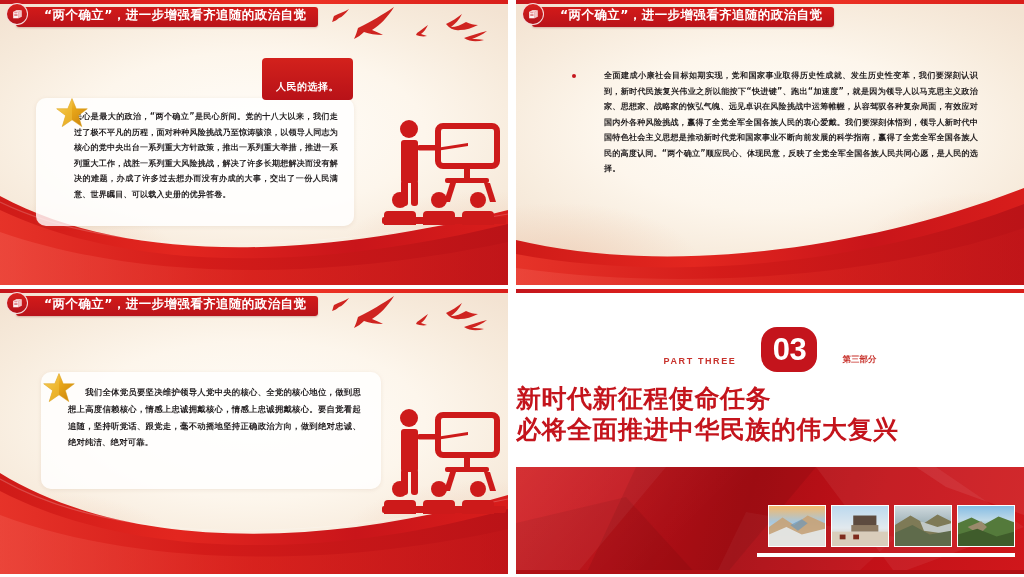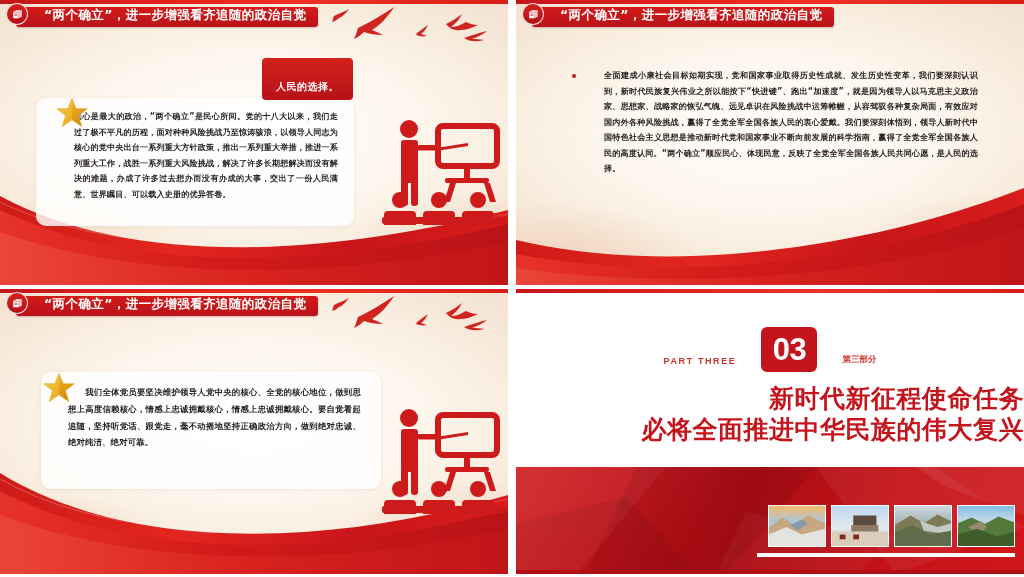--- a/index.html
+++ b/index.html
@@ -147,36 +147,36 @@
   }
   .sec-part-en{
     color:#c8322c; font-size:9px; font-weight:bold;
     letter-spacing:1.6px;
     padding-bottom:6px; padding-right:10px;
     font-family:"Liberation Sans",sans-serif;
   }
   .sec-num-box{
     width:56px; height:45px;
     background:#c4141c;
-    border-radius:6px;
+    border-radius:16px;
     display:flex; align-items:center; justify-content:center;
   }
   .sec-num{
     color:#ffffff; font-size:31px; font-weight:bold; line-height:1;
     letter-spacing:-.5px;
     font-family:"Liberation Sans",sans-serif;
   }
   .sec-part-cn{
     color:#c8322c; font-size:8.5px; font-weight:bold;
     padding-bottom:6px; padding-left:10px;
     font-family:"DejaVu Sans",sans-serif;
   }
   .sec-head{
     position:absolute; left:0; right:0; top:95px;
-    text-align:right; z-index:4;
+    text-align:left; z-index:4;
   }
   .sec-line{
     color:#c4141c;
     font-size:25px;
     font-weight:bold;
     line-height:1.22;
     letter-spacing:.5px;
     font-family:"DejaVu Sans","Liberation Sans",sans-serif;
   }
   .sec-bottom{

